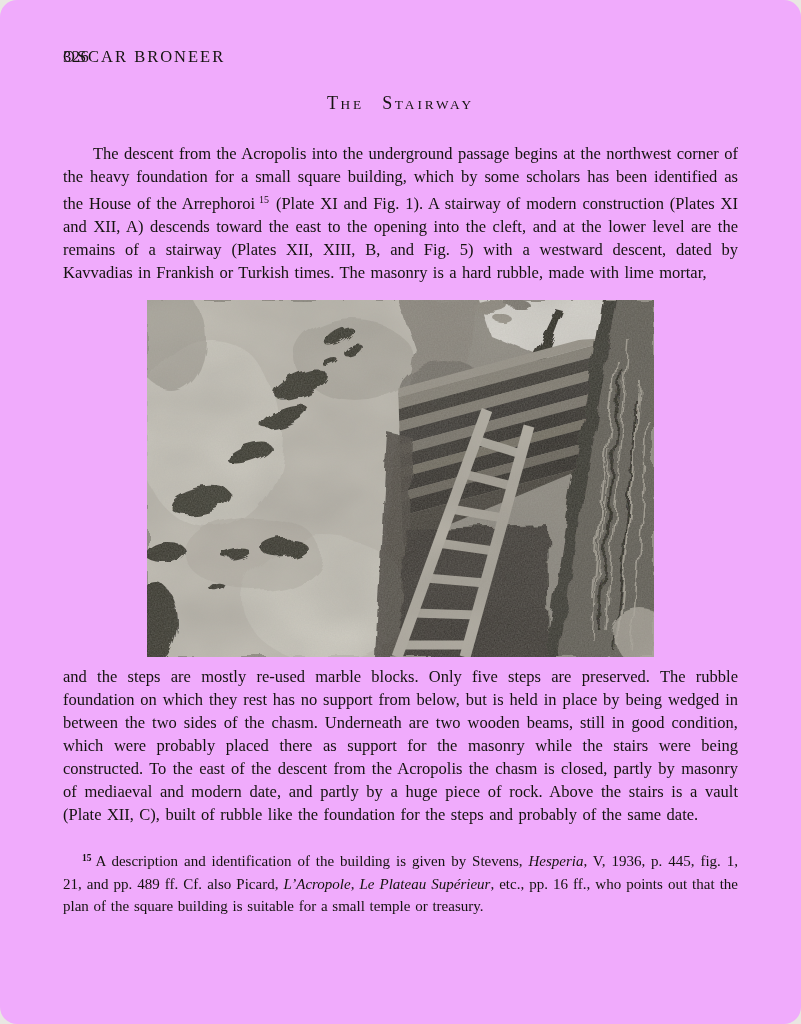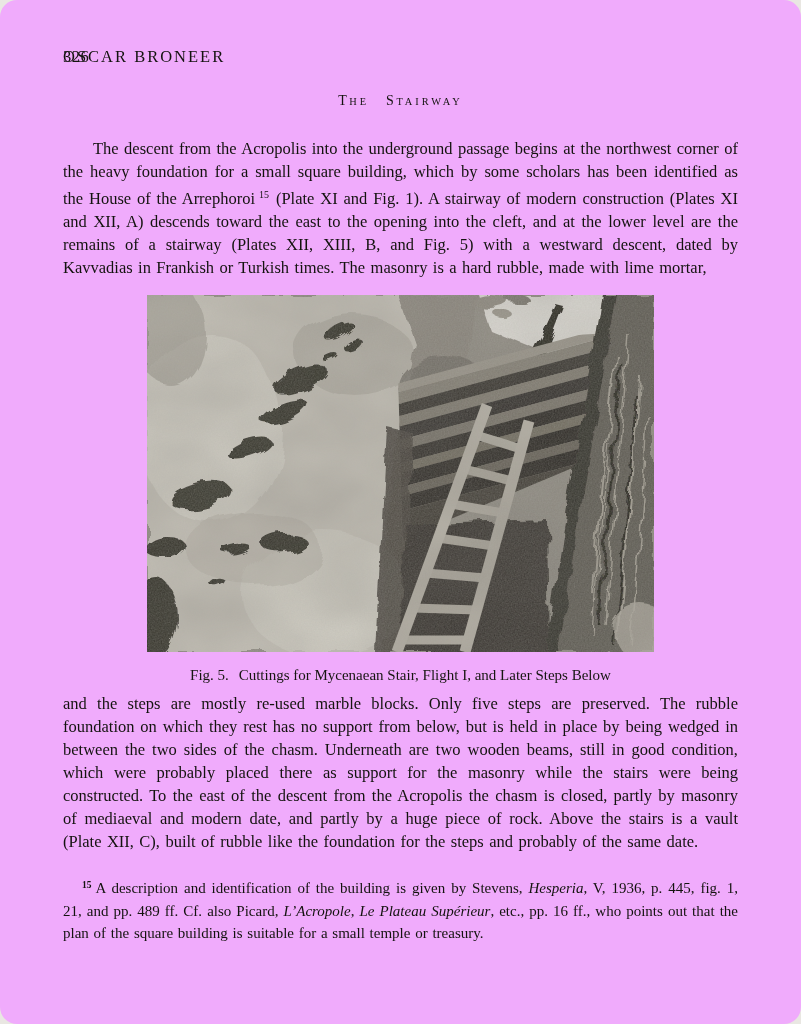--- a/index.html
+++ b/index.html
@@ -16,21 +16,21 @@
     border-radius:17px;
   }
   
   .running-header { position:relative; height:20px; font-size:16.5px; }
   .page-number { position:absolute; left:0; top:0; letter-spacing:0.5px; }
   .running-title { display:block; text-align:left; letter-spacing:2px; }
   
   .section-title {
     text-align:center;
     margin-top:26px;
-    font-size:14px;
+    font-size:18px;
     font-weight:normal;
     letter-spacing:2.5px;
   }
   .section-title .word + .word { margin-left:11px; }
   .section-title .sc { text-transform:uppercase; font-size:0.74em; letter-spacing:3px; }
   
   p.body {
     margin:0;
     font-size:16.5px;
     line-height:23.1px;
@@ -190,23 +190,20 @@
               <path d="M489,100 C484,180 474,270 466,350" stroke-width="2"></path>
             </g>
             <ellipse cx="494" cy="335" rx="30" ry="26" fill="#b0aba0" opacity="0.8" filter="url(#rough2)"></ellipse>
           </g>
 
           <rect x="0" y="0" width="507" height="357" filter="url(#mottle)" opacity="0.3"></rect>
           <rect x="0" y="0" width="507" height="357" filter="url(#grain)" opacity="0.45"></rect>
         </g>
       </svg>
     </div>
-    <figcaption>
-      <span class="cap-label">Fig. 5.</span><span>Cuttings for Mycenaean Stair, Flight I, and Later Steps Below</span>
-    </figcaption>
   </figure>
 
   <p class="body p2">and the steps are mostly re-used marble blocks. Only five steps are preserved. The rubble foundation on which they rest has no support from below, but is held in place by being wedged in between the two sides of the chasm. Underneath are two wooden beams, still in good condition, which were probably placed there as support for the masonry while the stairs were being constructed. To the east of the descent from the Acropolis the chasm is closed, partly by masonry of mediaeval and modern date, and partly by a huge piece of rock. Above the stairs is a vault (Plate XII, C), built of rubble like the foundation for the steps and probably of the same date.</p>
 
   <div class="footnote">
     <sup class="fnm">15</sup><span>A description and identification of the building is given by Stevens, </span><span class="italic">Hesperia</span><span>, V, 1936, p. 445, fig. 1, 21, and pp. 489 ff. Cf. also Picard, </span><span class="italic">L’Acropole</span><span>, </span><span class="italic">Le Plateau Supérieur</span><span>, etc., pp. 16 ff., who points out that the plan of the square building is suitable for a small temple or treasury.</span>
   </div>
 
 </div>
 

